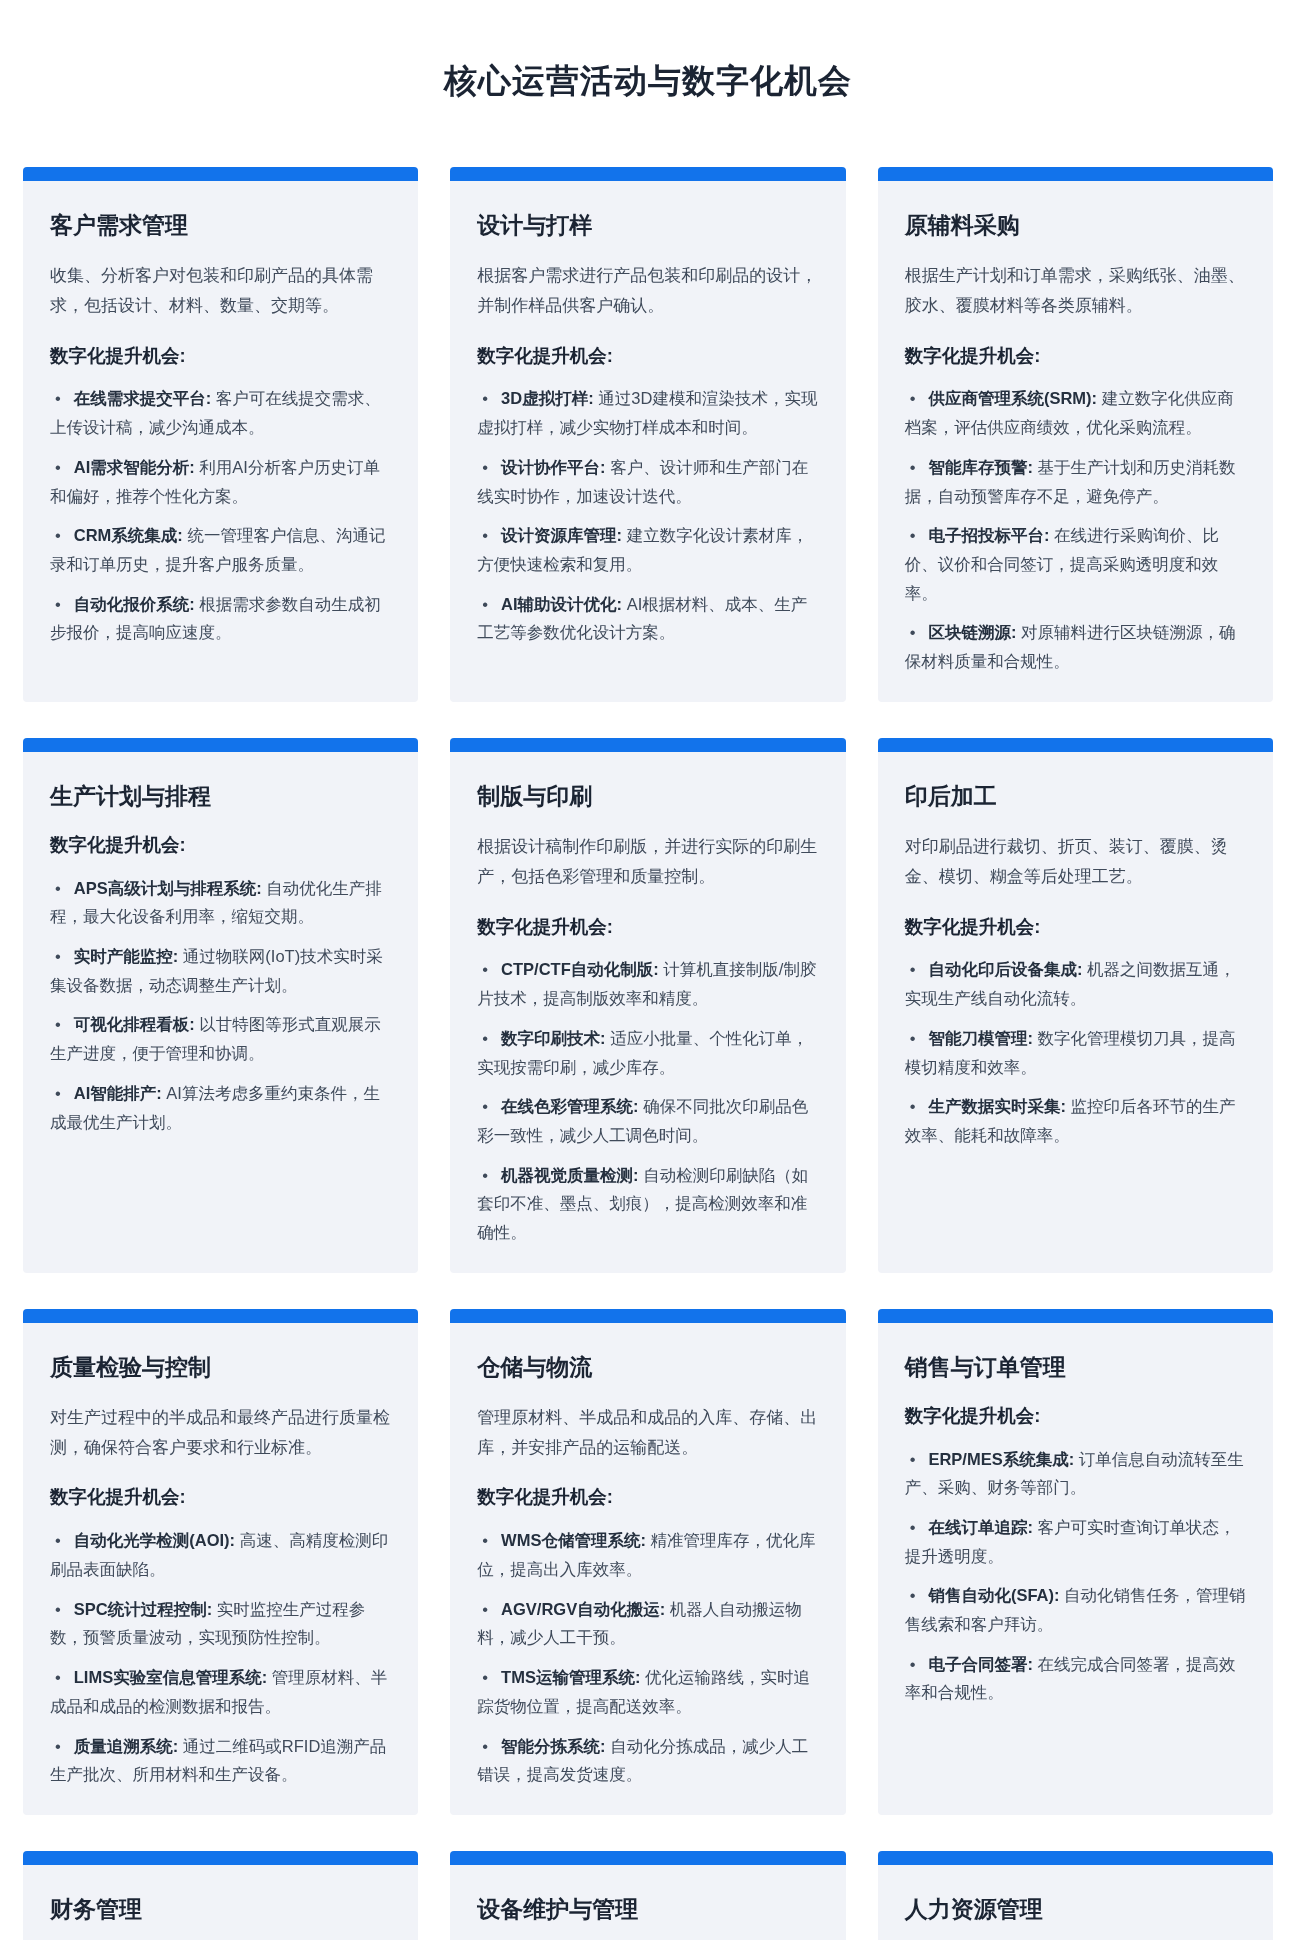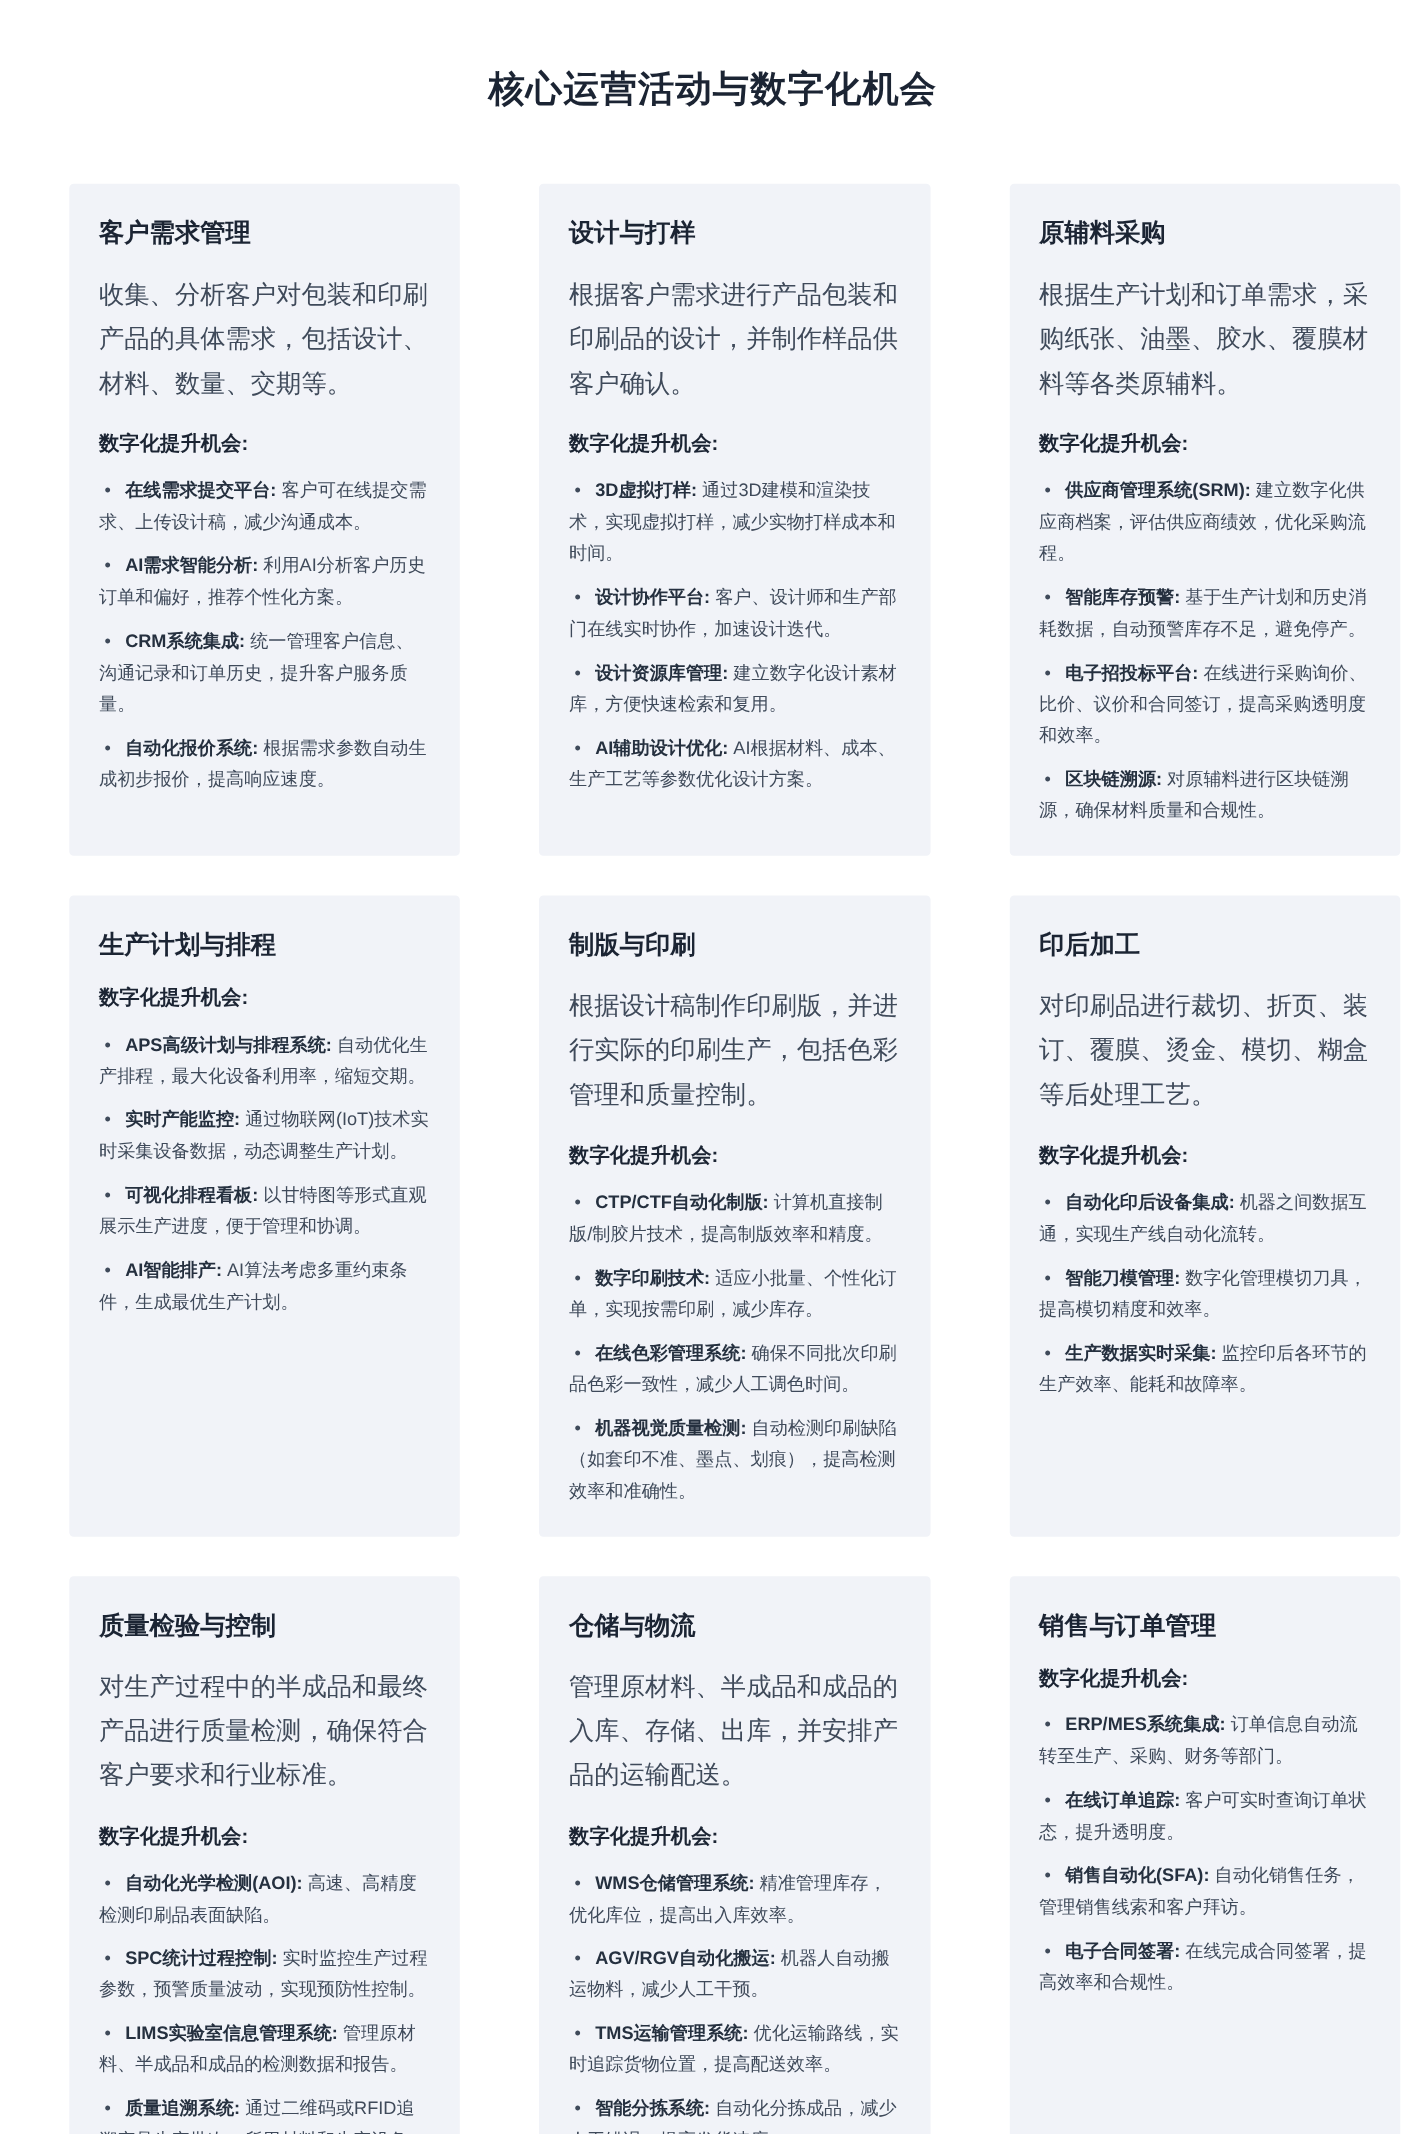--- a/index.html
+++ b/index.html
@@ -33,41 +33,40 @@
     grid-template-columns:repeat(3,1fr);
     column-gap:32px;
     row-gap:36px;
     align-items:stretch;
   }
   .card{
     background:var(--card-bg);
     border-radius:4px;
     overflow:hidden;
     display:flex;
-    flex-direction:row;
-    margin-left:40px;
+    flex-direction:column;
   }
   .card-accent{
     height:14px;
     background:var(--accent);
     flex:0 0 auto;
   }
   .card-body{
     padding:30px 27px 26px 27px;
   }
   .card-title{
     margin:0 0 20px 0;
     font-size:23px;
     font-weight:700;
     color:var(--heading);
     line-height:1.3;
   }
   .card-desc{
     margin:0 0 22px 0;
-    font-size:23px;
+    font-size:17px;
     line-height:1.76;
     color:var(--body-text);
   }
   .card-subhead{
     margin:0 0 16px 0;
     font-size:18.5px;
     font-weight:700;
     color:var(--heading);
     line-height:1.4;
   }

